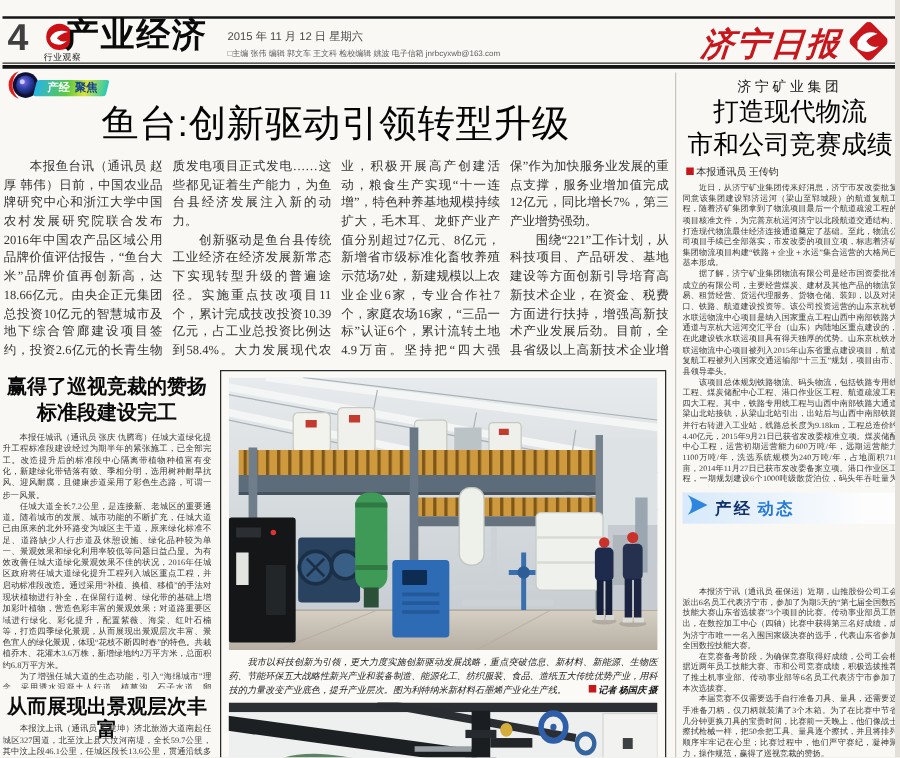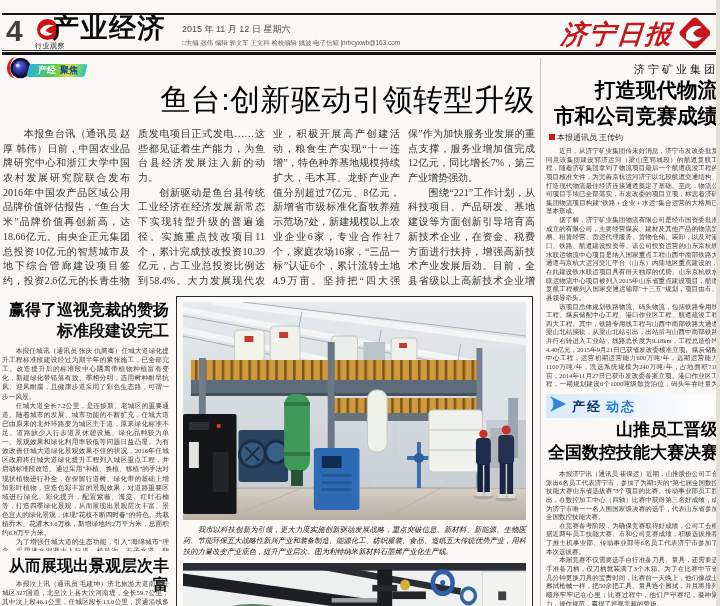--- a/index.html
+++ b/index.html
@@ -2,21 +2,21 @@
 <html><head>
 <meta charset="utf-8">
 <style>
   html,body{margin:0;padding:0;background:#e9e7e2;}
   #page{position:relative;width:720px;height:606px;background:#f9f8f5;overflow:hidden;
         font-family:"Liberation Serif","DejaVu Serif",serif;color:#2b2b2b;}
   .abs{position:absolute;}
   .sans{font-family:"Liberation Sans","DejaVu Sans",sans-serif;}
   .pre{white-space:pre-line;}
   .just{text-align:justify;}
-  .ctr{text-align:right;}
+  .ctr{text-align:center;}
 
   
   #top-rule{left:2px;top:13px;width:714px;height:2px;background:#161616;}
   #page-number{left:6px;top:16px;font-size:30px;font-weight:900;color:#3f3f3f;line-height:1;}
   #section-logo{left:36px;top:18px;}
   #section-label{left:28px;top:41px;width:44px;font-size:7px;color:#222;text-align:center;letter-spacing:0.5px;}
   #section-title{left:52px;top:15px;font-size:27px;font-weight:900;color:#0b0b0b;letter-spacing:1.5px;line-height:1;}
   #date-line{left:182px;top:23px;font-size:9px;color:#4a4a4a;}
   #staff-line{left:182px;top:39px;font-size:6.4px;color:#5a5a5a;}
   #masthead{right:10px;top:17px;display:flex;align-items:center;gap:3px;}
@@ -51,21 +51,21 @@
   #photo-box{left:176px;top:296px;width:357px;height:332px;border:1.6px solid #2b2b2b;background:#fbfaf7;
       box-sizing:border-box;padding:5px 6px;}
   #factory-photo{display:block;width:343px;height:218px;}
   #photo-caption{margin-top:5px;font-size:7.3px;line-height:1.5;font-style:italic;color:#1c1c1c;}
   #photo-credit{margin-top:-11px;text-align:right;font-size:7.3px;font-style:italic;font-weight:bold;color:#1c1c1c;}
   #pipes-photo{display:block;width:343px;height:70px;margin-top:5px;}
   .red-sq{display:inline-block;width:6px;height:6px;background:#c8161d;margin-right:2px;vertical-align:baseline;}
 
   
   #mining-kicker{left:546px;top:62px;width:172px;font-size:11px;letter-spacing:3px;color:#161616;}
-  #mining-headline{left:546px;top:77px;width:172px;font-size:20.5px;font-weight:700;color:#000;line-height:1.28;}
+  #mining-headline{left:546px;top:77px;width:172px;font-size:20.5px;font-weight:400;color:#000;line-height:1.28;}
   #mining-byline{left:549px;top:132px;font-size:8px;color:#2e2e2e;text-align:right;}
   #mining-body{left:546px;top:147px;width:172px;height:242px;font-size:6.5px;line-height:1.33;color:#3a3a3a;overflow:hidden;}
   #dynamics-badge{left:546px;top:394px;width:164px;display:flex;align-items:center;gap:4px;padding:2px 4px;
       background:linear-gradient(90deg,#d7e9fb,#fdfdfd 85%);}
   #dynamics-badge .dt{font-size:13px;font-weight:bold;letter-spacing:2px;line-height:1;}
   .dyn-left{color:#10306e;}
   .dyn-right{color:#2479d8;}
   #shantui-headline{left:546px;top:419px;width:172px;font-size:17px;font-weight:700;color:#000;line-height:1.35;}
   #shantui-body{left:546px;top:470px;width:172px;height:136px;font-size:6.5px;line-height:1.33;color:#3a3a3a;overflow:hidden;}
 </style>
@@ -245,20 +245,23 @@
       <ellipse cx="326" cy="197" rx="11" ry="2.5" fill="#000000" opacity="0.13"></ellipse>
       <circle cx="326" cy="128" r="4.5" fill="#c8322b"></circle>
       <rect x="318" y="133" width="16" height="29" rx="4" fill="#25314f"></rect>
       <rect x="319.5" y="161" width="6" height="33" fill="#1b2440"></rect>
       <rect x="327" y="161" width="6" height="33" fill="#1b2440"></rect>
       <rect x="318" y="192" width="8" height="4" fill="#ddddd8"></rect>
       <rect x="327" y="192" width="8" height="4" fill="#ddddd8"></rect>
     </svg>
 
     <div class="pre just" id="photo-caption">　　我市以科技创新为引领，更大力度实施创新驱动发展战略，重点突破信息、新材料、新能源、生物医药、节能环保五大战略性新兴产业和装备制造、能源化工、纺织服装、食品、造纸五大传统优势产业，用科技的力量改变产业底色，提升产业层次。图为利特纳米新材料石墨烯产业化生产线。</div>
+    <div id="photo-credit">
+      <span class="red-sq"></span><span>记者 杨国庆 摄</span>
+    </div>
 
     <svg id="pipes-photo" viewBox="0 0 346 64" preserveAspectRatio="none">
       <rect width="346" height="64" fill="#eef0f0"></rect>
       <rect width="346" height="7" fill="#2c2f33"></rect>
       <line x1="-10" y1="14" x2="200" y2="40" stroke="#1d2023" stroke-width="11"></line>
       <line x1="120" y1="0" x2="280" y2="26" stroke="#2a2d31" stroke-width="6"></line>
       <path d="M10 64 Q30 34 80 38 Q130 42 150 64 Z" fill="#5d8162"></path>
       <path d="M30 56 L60 42 M60 58 L95 44 M95 60 L125 50" stroke="#49664e" stroke-width="1.5" fill="none"></path>
       <line x1="150" y1="34" x2="196" y2="34" stroke="#9aa1a5" stroke-width="4"></line>
       <rect x="196" y="6" width="15" height="58" fill="#1b1e21"></rect>
@@ -289,22 +292,18 @@
   <div class="abs" id="dynamics-badge">
     <span>
       <svg width="18" height="16" viewBox="0 0 18 16">
         <path d="M0 0 L16 8 L0 16 Q7 8 0 0 Z" fill="#2e86df"></path>
       </svg>
     </span>
     <span class="dt dyn-left sans">产经</span>
     <span class="dt dyn-right sans">动态</span>
   </div>
 
-  <div class="abs ctr" id="shantui-headline">
-    <div>山推员工晋级</div>
-    <div>全国数控技能大赛决赛</div>
-  </div>
   <div class="abs pre just" id="shantui-body">　　本报济宁讯（通讯员 崔保运）近期，山推股份公司工会派出6名员工代表济宁市，参加了为期5天的“第七届全国数控技能大赛山东省选拔赛”3个项目的比赛。传动事业部员工胜出，在数控加工中心（四轴）比赛中获得第三名好成绩，成为济宁市唯一一名入围国家级决赛的选手，代表山东省参加全国数控技能大赛。
 　　在竞赛备考阶段，为确保竞赛取得好成绩，公司工会根据近两年员工技能大赛、市和公司竞赛成绩，积极选拔推荐了推土机事业部、传动事业部等6名员工代表济宁市参加了本次选拔赛。
 　　本届竞赛不仅需要选手自行准备刀具、量具，还需要选手准备刀柄，仅刀柄就装满了3个木箱。为了在比赛中节省几分钟更换刀具的宝贵时间，比赛前一天晚上，他们像战士擦拭枪械一样，把50余把工具、量具逐个擦拭，并且将排列顺序牢牢记在心里；比赛过程中，他们严守赛纪，凝神聚力，操作规范，赢得了巡视竞裁的赞扬。</div>
 
   <div class="abs" id="page-edge"></div>
 </div>
 
 </body></html>

